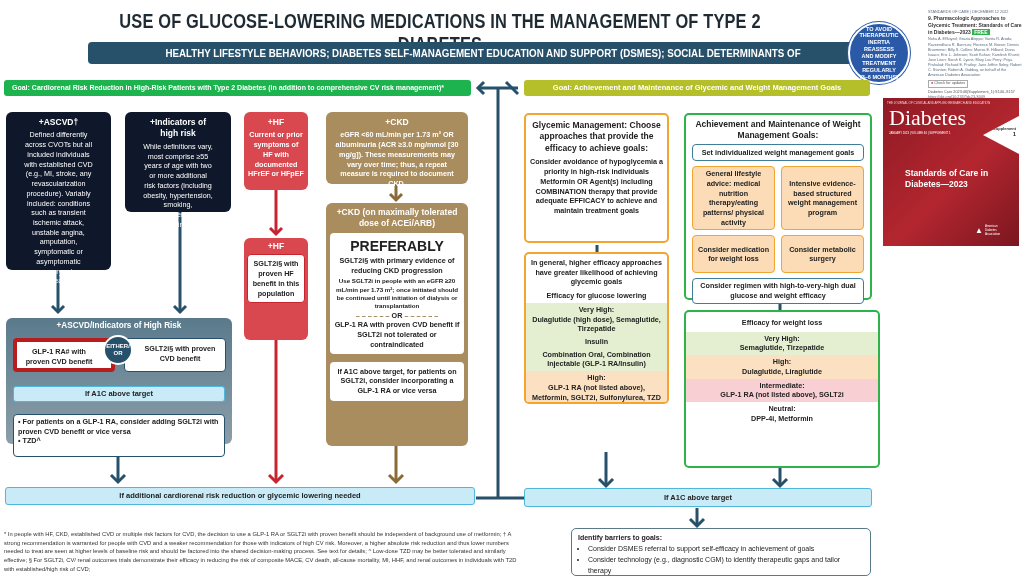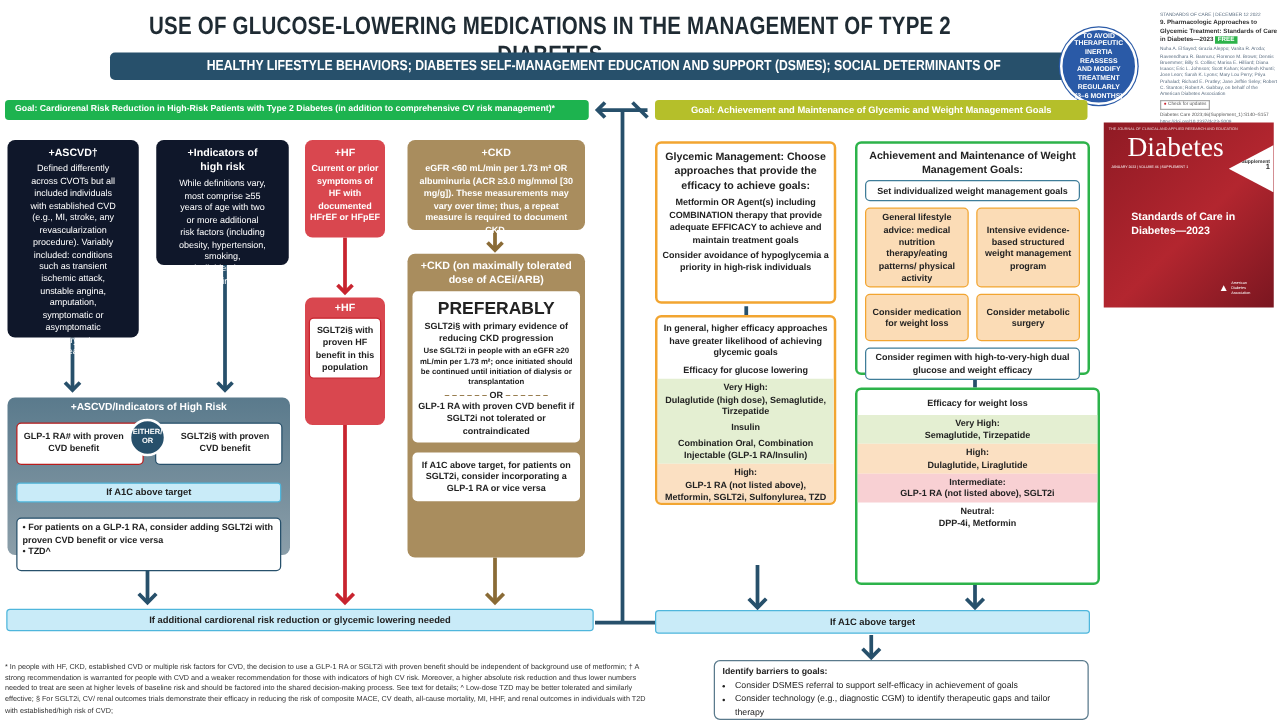--- a/index.html
+++ b/index.html
@@ -135,37 +135,37 @@
     <div style="font-weight:bold;">SGLT2i§ with primary evidence of reducing CKD progression</div>
     <div style="font-size:6.2px;font-weight:bold;margin-top:2px;">Use SGLT2i in people with an eGFR ≥20 mL/min per 1.73 m²; once initiated should be continued until initiation of dialysis or transplantation</div>
     <div style="color:#8a6b36;font-weight:bold;">– – – – – – <span style="color:#222">OR</span> – – – – – –</div>
     <div style="font-weight:bold;">GLP-1 RA with proven CVD benefit if SGLT2i not tolerated or contraindicated</div>
   </div>
   <div class="white-in" style="padding:5px 6px;margin-top:8px;font-weight:bold;">If A1C above target, for patients on SGLT2i, consider incorporating a GLP-1 RA or vice versa</div>
 </div>
 
 <div class="abs ascvd-group"></div>
 <div class="abs" style="left:6px;top:321px;width:226px;text-align:center;color:#fff;font-weight:bold;font-size:8.2px;">+ASCVD/Indicators of High Risk</div>
-<div class="abs white-in" style="left:13px;top:338px;width:102px;height:34px;padding:5px 14px 0 4px;font-weight:bold;border:1px solid #b91c1c;">GLP-1 RA# with proven CVD benefit</div>
+<div class="abs white-in" style="left:13px;top:338px;width:102px;height:34px;padding:5px 14px 0 4px;font-weight:bold;border:4px solid #b91c1c;">GLP-1 RA# with proven CVD benefit</div>
 <div class="abs white-in" style="left:124px;top:338px;width:102px;height:34px;padding:5px 4px 0 14px;font-weight:bold;border:1px solid #27506b;">SGLT2i§ with proven CVD benefit</div>
 <div class="abs either" style="left:103px;top:335px;">
     <span>EITHER/ OR</span>
   </div>
 <div class="abs lightblue" style="left:13px;top:386px;width:212px;height:16px;line-height:14px;">If A1C above target</div>
 <div class="abs white-in" style="left:13px;top:414px;width:212px;height:43px;text-align:left;font-weight:bold;padding:2px 4px;border:1px solid #27506b;">
   <div>• <span>For patients on a GLP-1 RA, consider adding SGLT2i with proven CVD benefit or vice versa</span></div>
   <div>• <span>TZD^</span></div>
 </div>
 
 <div class="abs lightblue" style="left:5px;top:487px;width:470px;height:18px;line-height:16px;">If additional cardiorenal risk reduction or glycemic lowering needed</div>
 
 <div class="abs orange-box" style="left:524px;top:113px;width:145px;height:130px;text-align:center;padding:5px 4px;font-size:7.2px;line-height:1.35;">
   <div style="font-weight:bold;font-size:8.5px;margin-bottom:3px;">Glycemic Management: Choose approaches that provide the efficacy to achieve goals:</div>
+  <div style="font-weight:bold;">Consider avoidance of hypoglycemia a priority in high-risk individuals</div>
   <div style="font-weight:bold;margin-bottom:3px;">Metformin OR Agent(s) including COMBINATION therapy that provide adequate EFFICACY to achieve and maintain treatment goals</div>
-  <div style="font-weight:bold;">Consider avoidance of hypoglycemia a priority in high-risk individuals</div>
 </div>
 <div class="abs orange-box" style="left:524px;top:252px;width:145px;height:152px;overflow:hidden;font-weight:bold;">
   <div class="tier" style="padding-top:4px;">In general, higher efficacy approaches have greater likelihood of achieving glycemic goals</div>
   <div class="tier">Efficacy for glucose lowering</div>
   <div class="tier vh">
     <div>Very High:</div>
     <div>Dulaglutide (high dose), Semaglutide, Tirzepatide</div>
     <div style="margin-top:3px;">Insulin</div>
     <div style="margin-top:3px;">Combination Oral, Combination Injectable (GLP-1 RA/Insulin)</div>
   </div>
@@ -231,21 +231,21 @@
   <div>STANDARDS OF CARE | DECEMBER 12 2022</div>
   <div class="t"><span>9. Pharmacologic Approaches to Glycemic Treatment: Standards of Care in Diabetes—2023</span> <span style="background:#2db34a;color:#fff;padding:0 2px;">FREE</span></div>
   <div style="margin-top:2px;">Nuha A. ElSayed; Grazia Aleppo; Vanita R. Aroda; Raveendhara R. Bannuru; Florence M. Brown; Dennis Bruemmer; Billy S. Collins; Marisa E. Hilliard; Diana Isaacs; Eric L. Johnson; Scott Kahan; Kamlesh Khunti; Jose Leon; Sarah K. Lyons; Mary Lou Perry; Priya Prahalad; Richard E. Pratley; Jane Jeffrie Seley; Robert C. Stanton; Robert A. Gabbay, on behalf of the American Diabetes Association</div>
   <div style="margin-top:2px;display:inline-block;border:0.5px solid #aaa;padding:0 2px;color:#555;"><span style="color:#c8242f;">●</span> <span>Check for updates</span></div>
   <div style="margin-top:2px;color:#555;">Diabetes Care 2023;46(Supplement_1):S140–S157</div>
   <div>https://doi.org/10.2337/dc23-S009</div>
 </div>
 
 <div class="abs cover">
   <div style="font-size:3px;padding:3px 4px;opacity:0.8;">THE JOURNAL OF CLINICAL AND APPLIED RESEARCH AND EDUCATION</div>
-  <div style="font-family:'Liberation Serif',serif;font-size:22px;line-height:0.95;padding-left:19px;">
+  <div style="font-family:'Liberation Serif',serif;font-size:22px;line-height:0.95;padding-left:6px;">
     <div>Diabetes</div>
   </div>
   <div style="font-size:2.8px;padding-left:6px;margin-top:2px;">JANUARY 2023 | VOLUME 46 | SUPPLEMENT 1</div>
   <div class="abs" style="right:0;top:18px;width:36px;height:38px;background:#fff;clip-path:polygon(100% 0,100% 100%,0 50%);color:#333;text-align:right;font-size:4px;padding:10px 3px 0 0;font-weight:bold;">
     <div>Supplement</div>
     <div style="font-size:6px;">1</div>
   </div>
   <div class="abs" style="left:22px;top:70px;width:110px;font-size:8.5px;font-weight:bold;line-height:1.3;font-family:'Liberation Sans',sans-serif;">Standards of Care in Diabetes—2023</div>
   <div class="abs" style="left:92px;top:126px;font-size:3px;display:flex;align-items:center;gap:2px;">
     <span style="font-size:8px;">▲</span>

